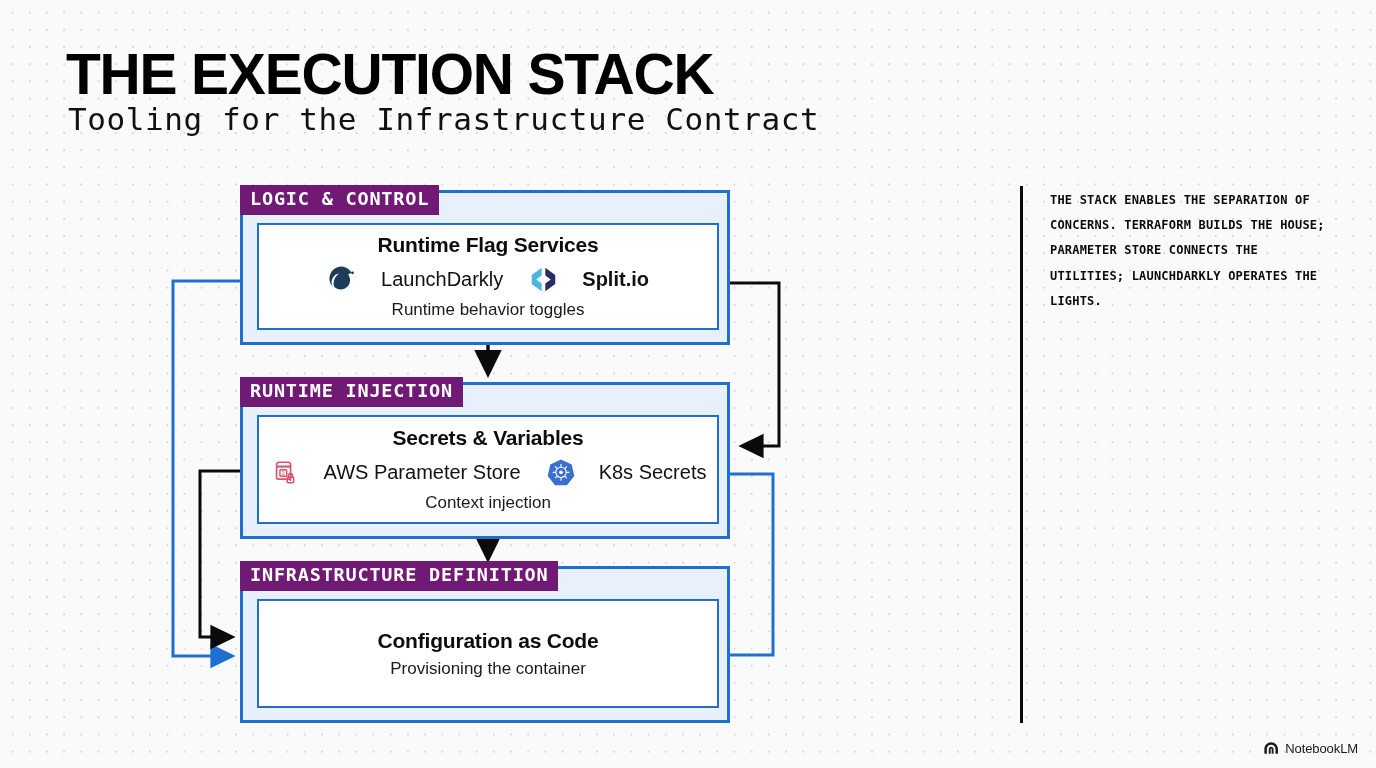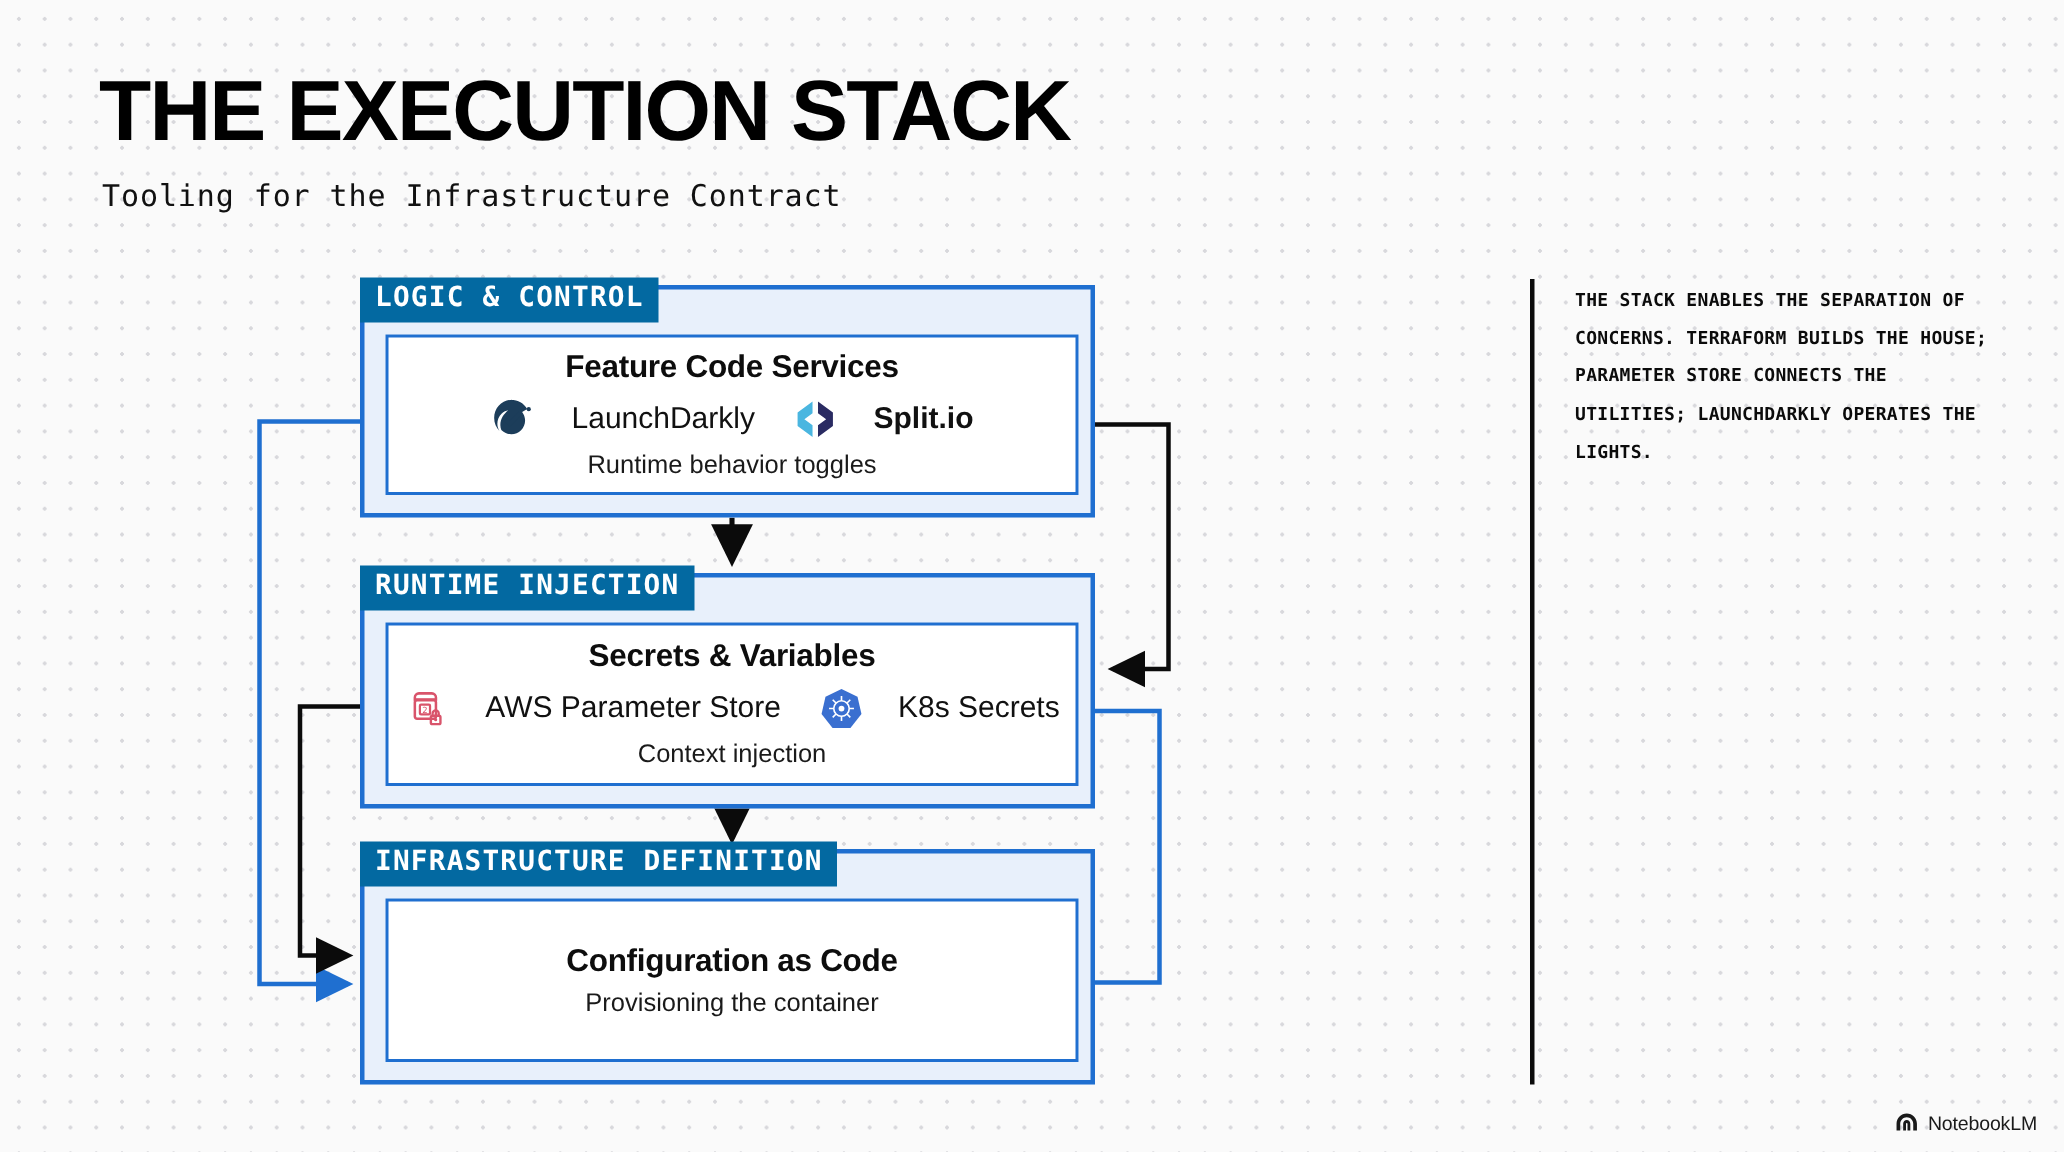--- a/index.html
+++ b/index.html
@@ -23,23 +23,23 @@
     position: absolute; left: 66px; top: 46px;
     font-family: "Liberation Sans", sans-serif;
     font-weight: 700;
     font-size: 57px;
     letter-spacing: -1.2px;
     color: #000;
     line-height: 1;
     white-space: nowrap;
   }
   #page-subtitle {
-    position: absolute; left: 68px; top: 118px;
+    position: absolute; left: 68px; top: 101px;
     font-family: "DejaVu Sans Mono", monospace;
-    font-size: 20px;
+    font-size: 31px;
     letter-spacing: 0.6px;
     color: #111;
     white-space: nowrap;
   }
 
   
   #connectors {
     position: absolute; left: 0; top: 0;
     width: 1376px; height: 768px;
     pointer-events: none;
@@ -54,21 +54,21 @@
     border: 3px solid #1f6fd0;
     box-sizing: border-box;
   }
   #box-0 { top: 190px; height: 155px; }
   #box-1 { top: 382px; height: 157px; }
   #box-2 { top: 566px; height: 157px; }
 
   .stage-tab {
     position: absolute;
     left: -3px; top: -8px;
-    background: #0369a1;
+    background: #701a75;
     color: #fff;
     font-family: "DejaVu Sans Mono", monospace;
     font-size: 18.5px;
     font-weight: 700;
     letter-spacing: 0.8px;
     padding: 4px 10px 5px 10px;
     white-space: nowrap;
     line-height: 1.12;
     z-index: 4;
   }
@@ -176,21 +176,21 @@
     <path d="M730,474 L773,474 L773,655 L730,655" stroke="#1f6fd0" stroke-width="3" fill="none"></path>
 
     <path d="M240,281 L173,281 L173,656 L232,656" stroke="#1f6fd0" stroke-width="3" fill="none" marker-end="url(#ah-blue)"></path>
 
     <path d="M240,471 L200,471 L200,637 L232,637" stroke="#0b0b0b" stroke-width="3" fill="none" marker-end="url(#ah-black)"></path>
   </svg>
 
   <div class="stage-box" id="box-0">
     <div class="stage-tab">LOGIC &amp; CONTROL</div>
     <div class="stage-card">
-      <div class="card-title">Feature Code Services</div>
+      <div class="card-title">Runtime Flag Services</div>
       <div class="tool-row">
 
         <div class="tool">
           <svg class="logo-ico" width="30" height="30" viewBox="0 0 32 32">
             <path d="M15.6 2.6C8.4 2.6 2.6 8.4 2.6 15.6c0 3.6 1.5 6.9 3.8 9.2-2.4-3.6-2-8.9 1.6-12.3 1.4-1.3 3-2 4.7-2.3C9.5 12.6 7 16.4 7 20.6c0 1.3.3 2.5.7 3.6 1.8 1.9 4.3 3 7.1 3 5.4 0 9.8-4.4 9.8-9.8 0-2.3-.8-4.4-2.1-6.1l3.6-2.1c-2.3-4-6.6-6.6-11.5-6.6z" fill="#1c3d5a"></path>
             <path d="M13.6 21.8l-3.9-3.9 2.1-2.1 1.8 1.8 6.4-6.4 2.1 2.1-8.5 8.5z" fill="#1c3d5a"></path>
             <circle cx="27.2" cy="9.4" r="1.5" fill="#1c3d5a"></circle>
           </svg>
           <span class="tool-label">LaunchDarkly</span>
         </div>

